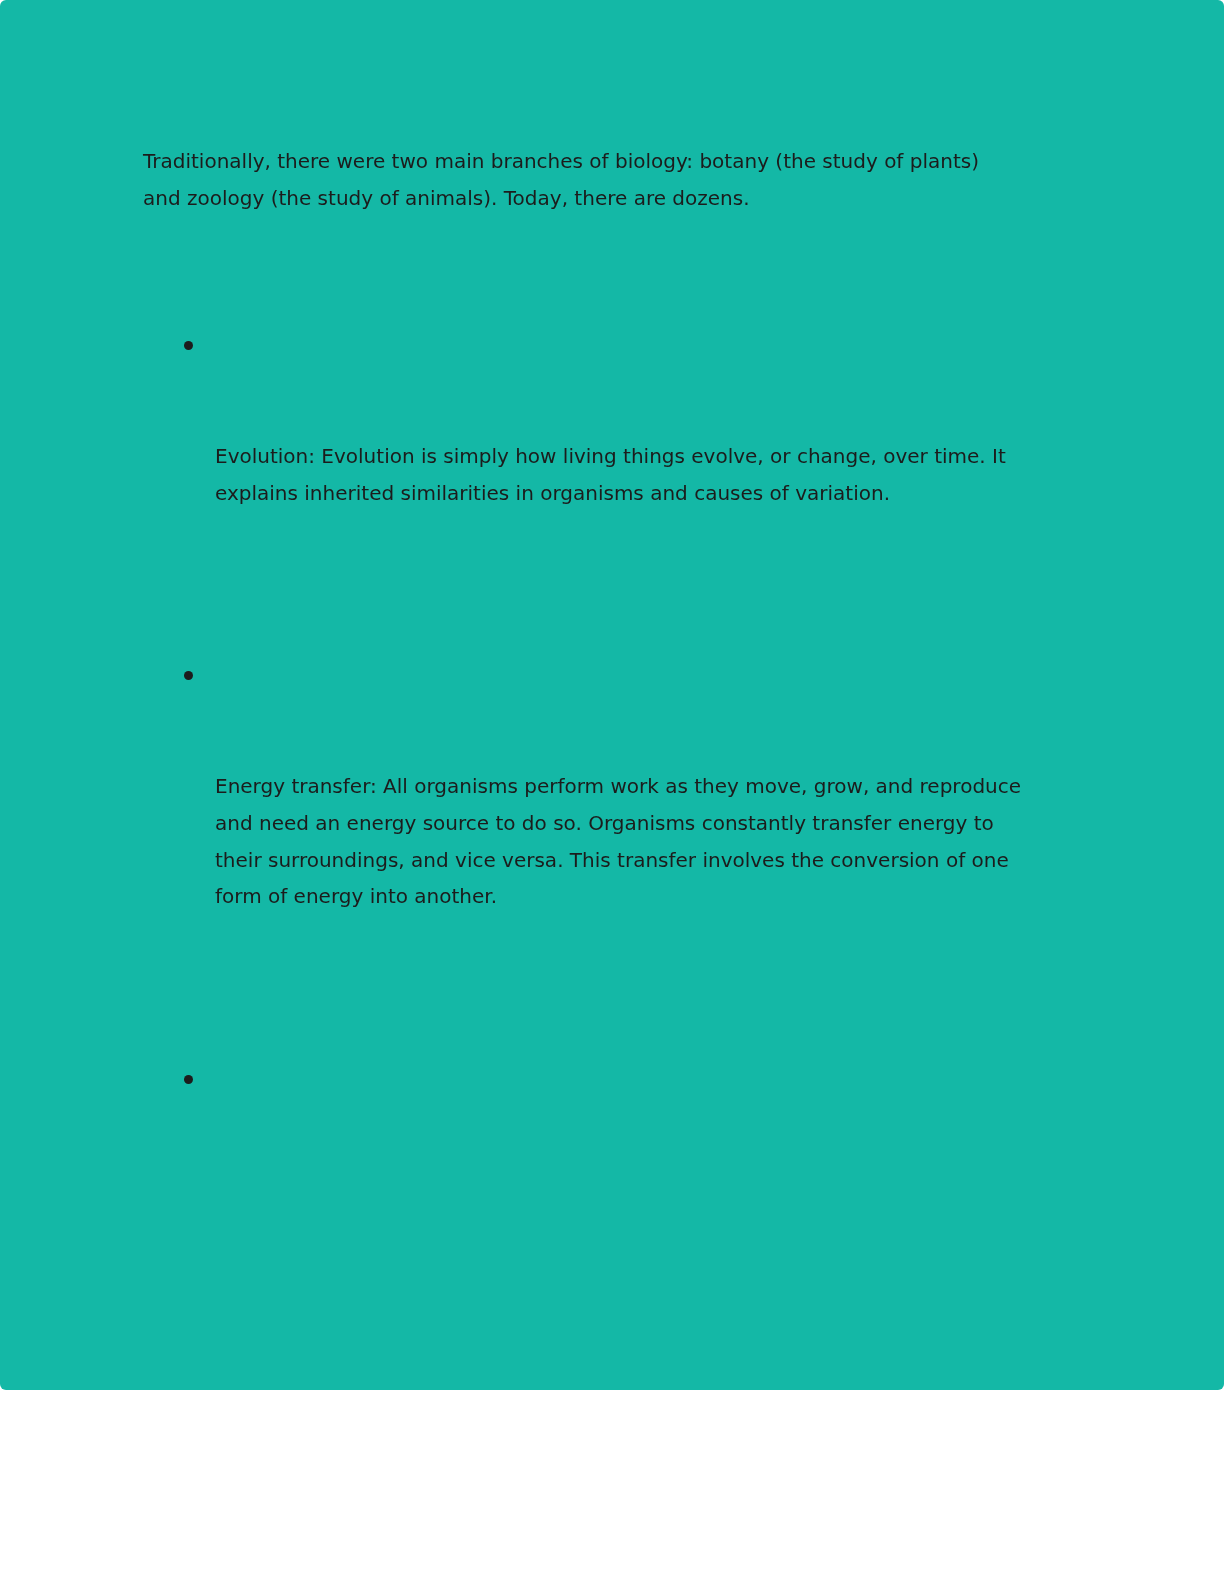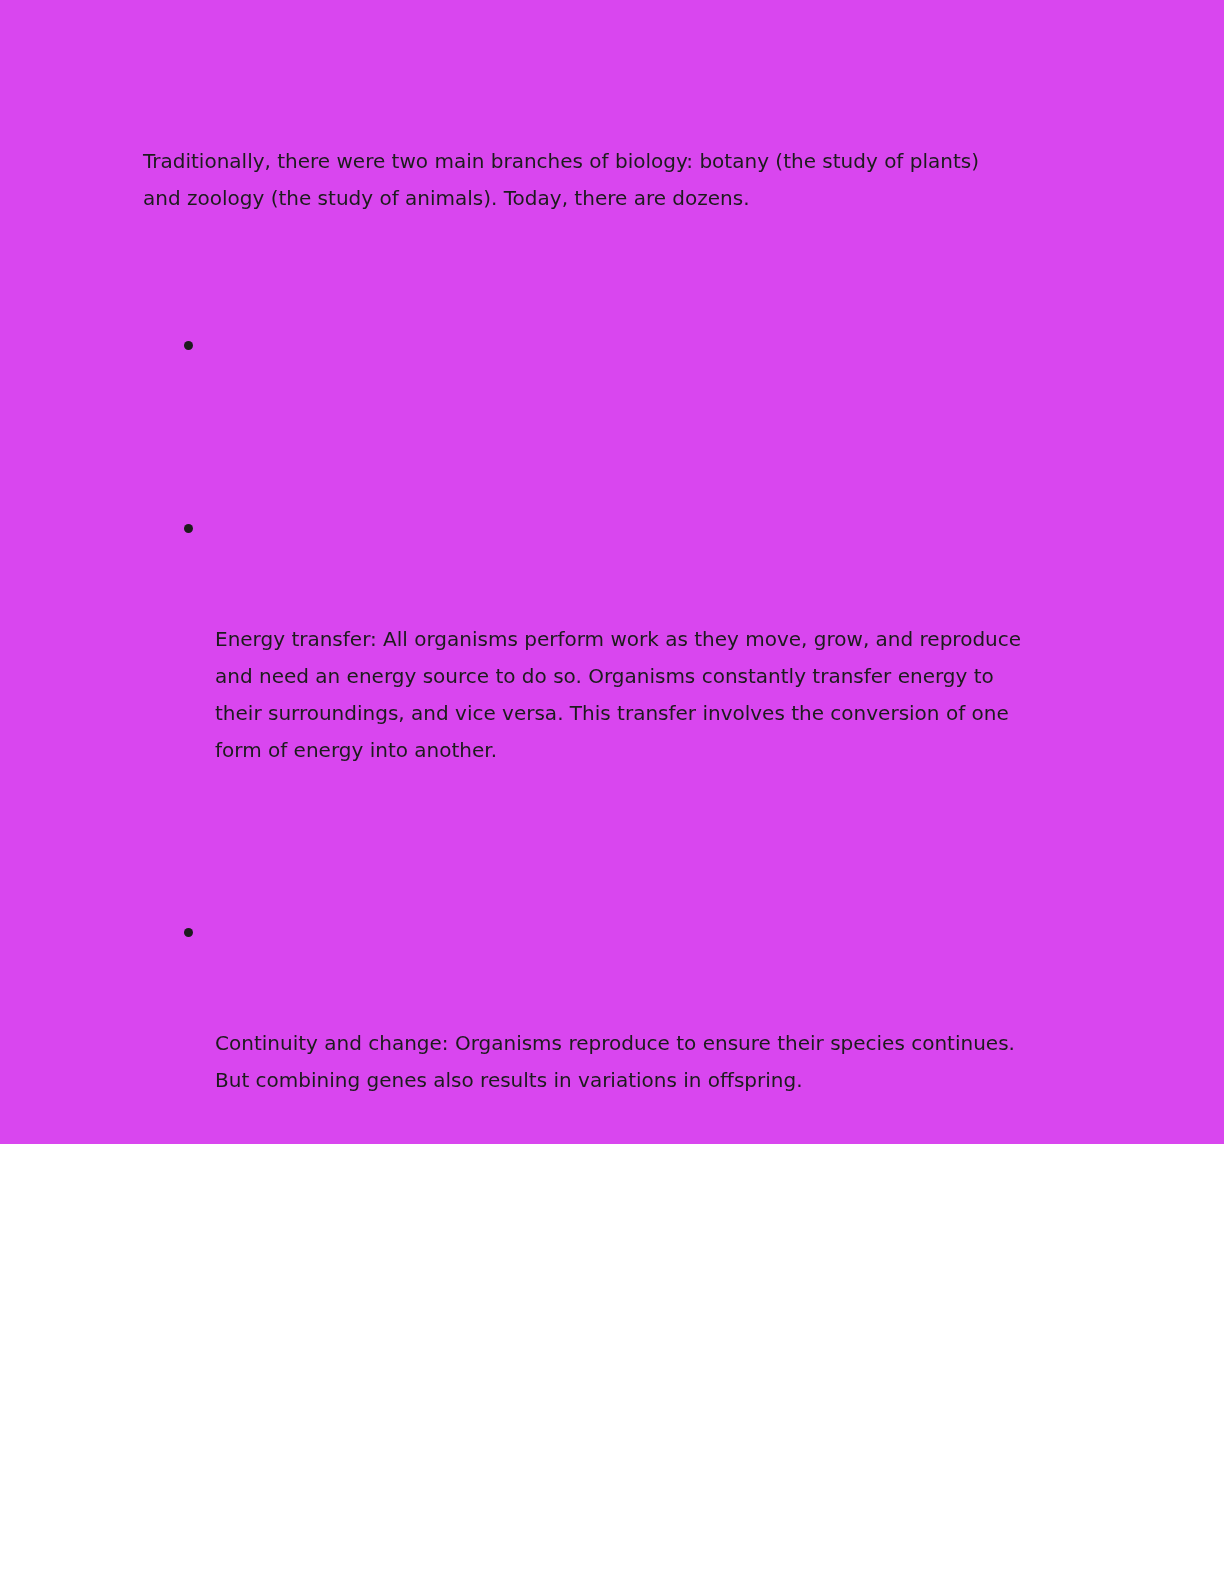--- a/index.html
+++ b/index.html
@@ -1,24 +1,25 @@
 <!DOCTYPE html>
 <html><head>
 <meta charset="utf-8">
 <title>Document</title>
 <style>
   html, body { margin: 0; padding: 0; background: #ffffff; }
   .page {
     position: relative;
     width: 1224px;
-    height: 1144px;
-    background: #d946ef;
+    height: 1390px;
+    background: #14b8a6;
     overflow: hidden;
     color: #1c1c1c;
     font-family: "DejaVu Sans", "Liberation Sans", sans-serif;
+    border-radius: 6px;
   }
   .content {
     margin-left: 143px;
     width: 950px;
   }
   .big {
     font-size: 20px;
     line-height: 36.7px;
     white-space: pre;
   }
@@ -46,32 +47,32 @@
 
 <div class="page">
   <div class="content">
 
     <p class="big intro">Traditionally, there were two main branches of biology: botany (the study of plants)
 and zoology (the study of animals). Today, there are dozens.</p>
 
     <ul class="themes big">
       <li>
         <span class="bullet-dot"></span>
+        <span class="li-text">Evolution: Evolution is simply how living things evolve, or change, over time. It
+explains inherited similarities in organisms and causes of variation.</span>
       </li>
       <li>
         <span class="bullet-dot"></span>
         <span class="li-text">Energy transfer: All organisms perform work as they move, grow, and reproduce
 and need an energy source to do so. Organisms constantly transfer energy to
 their surroundings, and vice versa. This transfer involves the conversion of one
 form of energy into another.</span>
       </li>
       <li>
         <span class="bullet-dot"></span>
-        <span class="li-text">Continuity and change: Organisms reproduce to ensure their species continues.
-But combining genes also results in variations in offspring.</span>
       </li>
       
       
       
       
     </ul>
 
   </div>
 </div>
 

